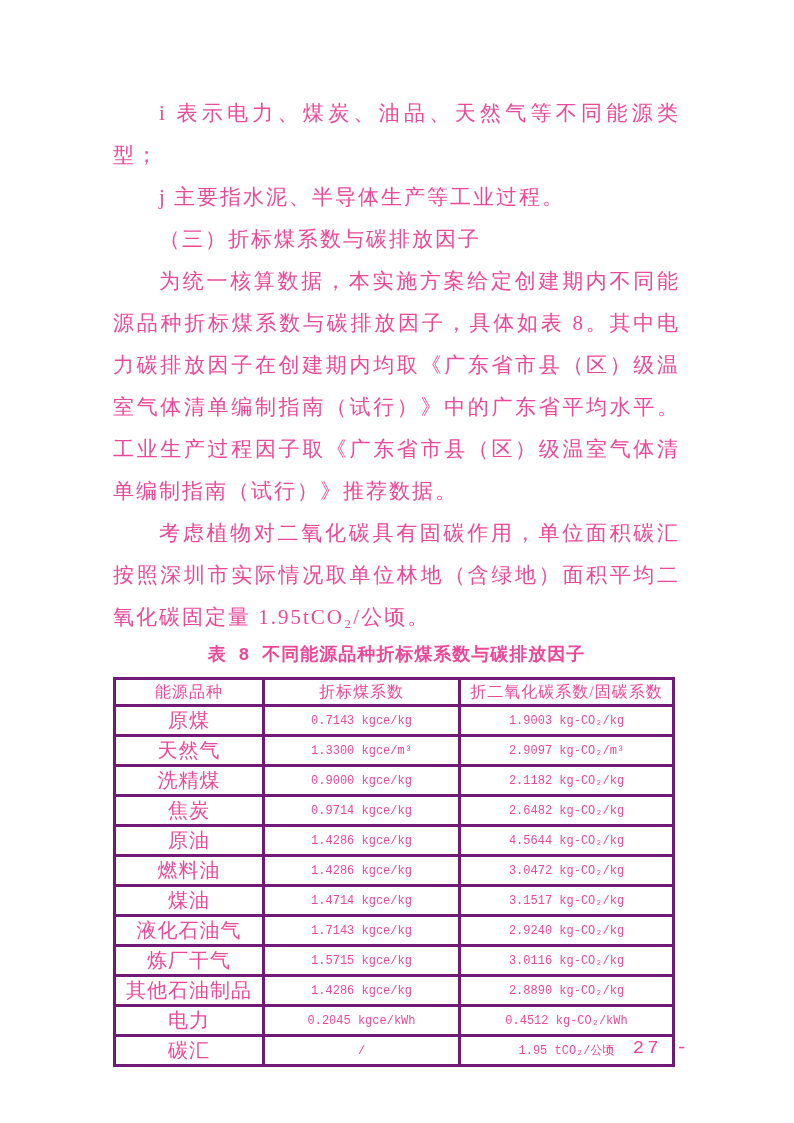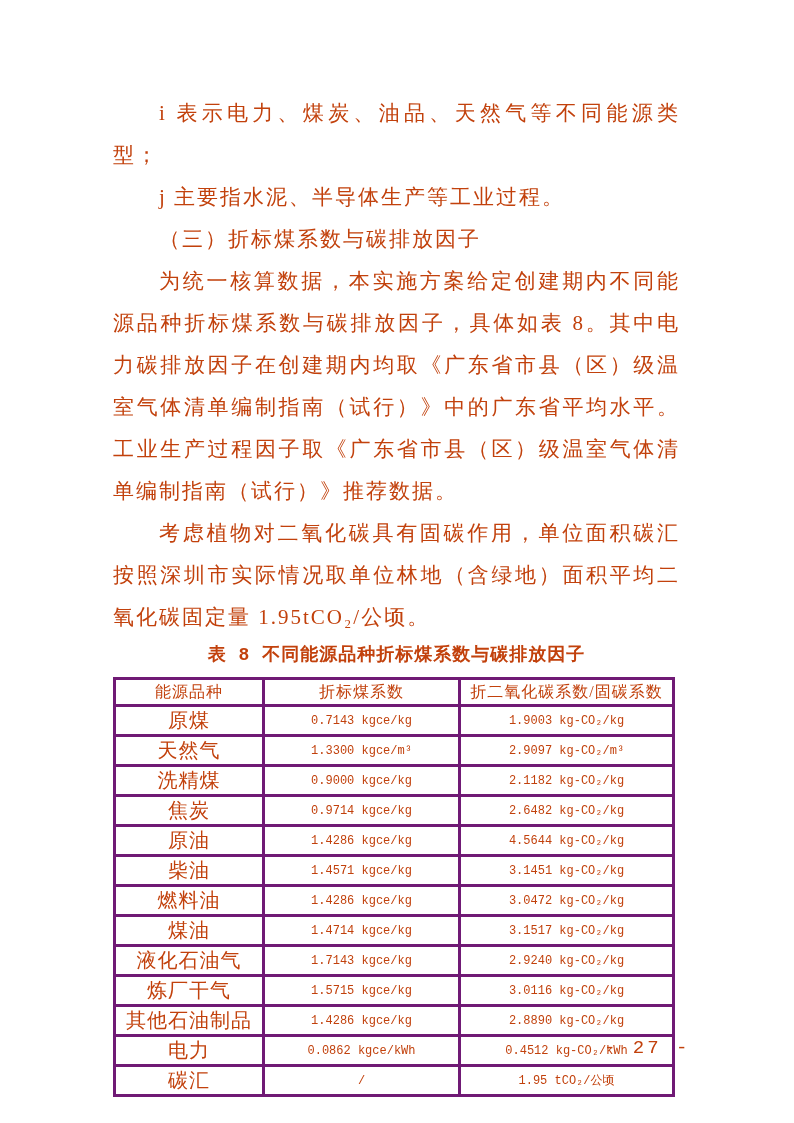--- a/index.html
+++ b/index.html
@@ -1,20 +1,20 @@
 <!DOCTYPE html>
 <html><head>
 <meta charset="utf-8">
 <style>
   html, body { margin:0; padding:0; background:#ffffff; }
   .page {
     position:relative;
     width:794px; height:1123px;
     background:#ffffff;
-    color:#c2410c;
+    color:#ec4899;
     overflow:hidden;
     font-family:"Liberation Serif","DejaVu Serif",serif;
   }
   .content {
     position:absolute;
     left:113px; top:92px;
     width:567px;
   }
   .para {
     margin:0;
@@ -123,25 +123,20 @@
           <td class="cn">焦炭</td>
           <td class="num">0.9714 kgce/kg</td>
           <td class="num">2.6482 kg-CO₂/kg</td>
         </tr>
         <tr>
           <td class="cn">原油</td>
           <td class="num">1.4286 kgce/kg</td>
           <td class="num">4.5644 kg-CO₂/kg</td>
         </tr>
         <tr>
-          <td class="cn">柴油</td>
-          <td class="num">1.4571 kgce/kg</td>
-          <td class="num">3.1451 kg-CO₂/kg</td>
-        </tr>
-        <tr>
           <td class="cn">燃料油</td>
           <td class="num">1.4286 kgce/kg</td>
           <td class="num">3.0472 kg-CO₂/kg</td>
         </tr>
         <tr>
           <td class="cn">煤油</td>
           <td class="num">1.4714 kgce/kg</td>
           <td class="num">3.1517 kg-CO₂/kg</td>
         </tr>
         <tr>
@@ -154,21 +149,21 @@
           <td class="num">1.5715 kgce/kg</td>
           <td class="num">3.0116 kg-CO₂/kg</td>
         </tr>
         <tr>
           <td class="cn">其他石油制品</td>
           <td class="num">1.4286 kgce/kg</td>
           <td class="num">2.8890 kg-CO₂/kg</td>
         </tr>
         <tr>
           <td class="cn">电力</td>
-          <td class="num">0.0862 kgce/kWh</td>
+          <td class="num">0.2045 kgce/kWh</td>
           <td class="num">0.4512 kg-CO₂/kWh</td>
         </tr>
         <tr>
           <td class="cn">碳汇</td>
           <td class="num">/</td>
           <td class="num">1.95 tCO₂/公顷</td>
         </tr>
       </tbody>
     </table>
   </div>

